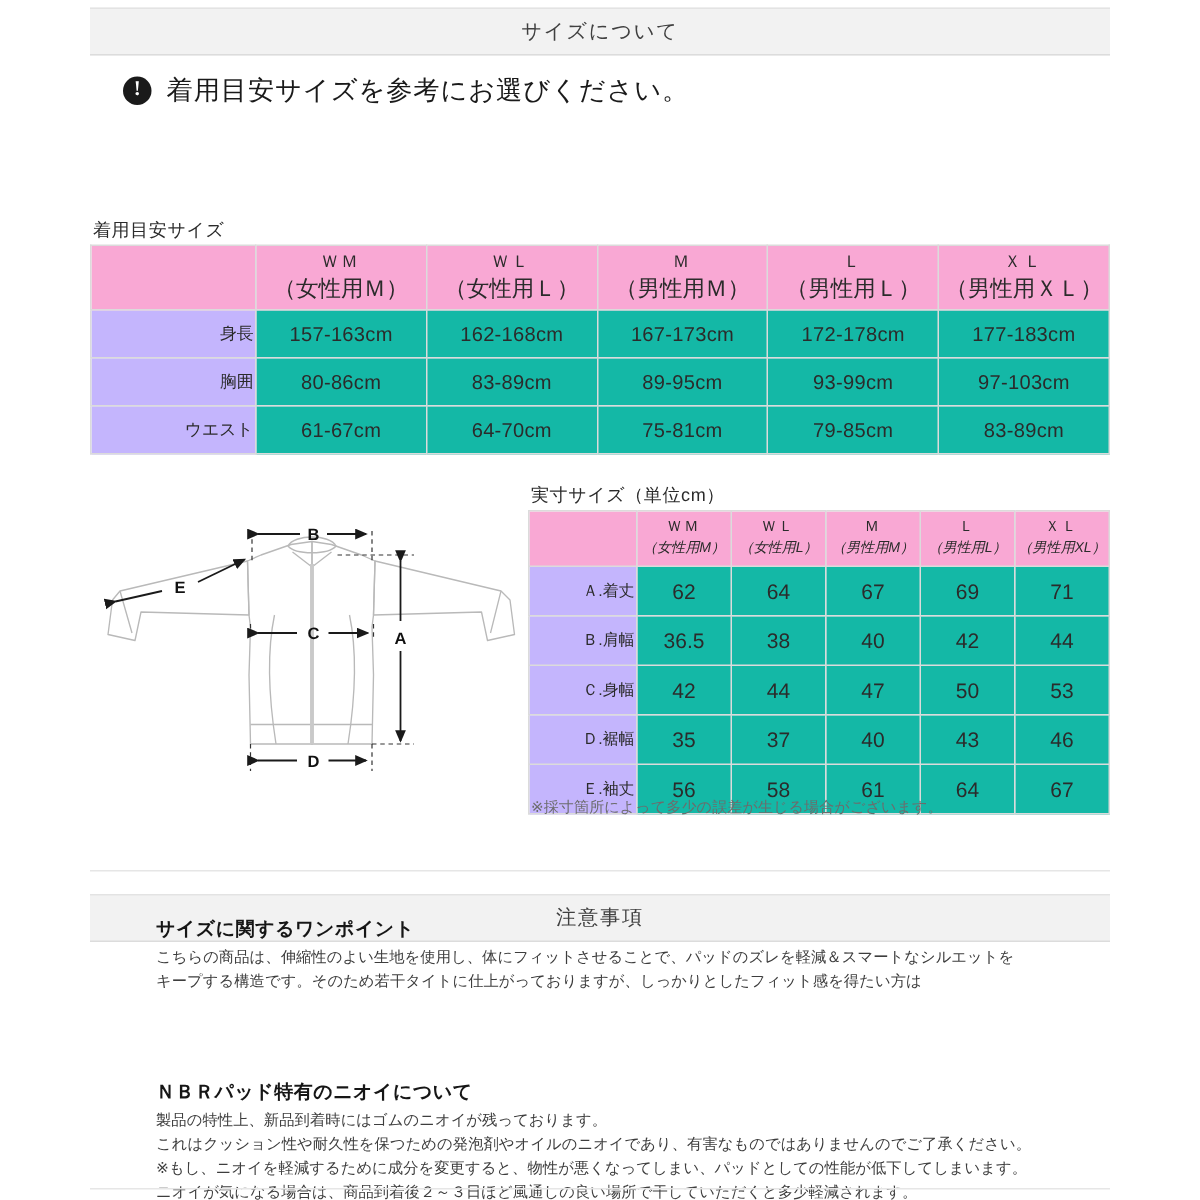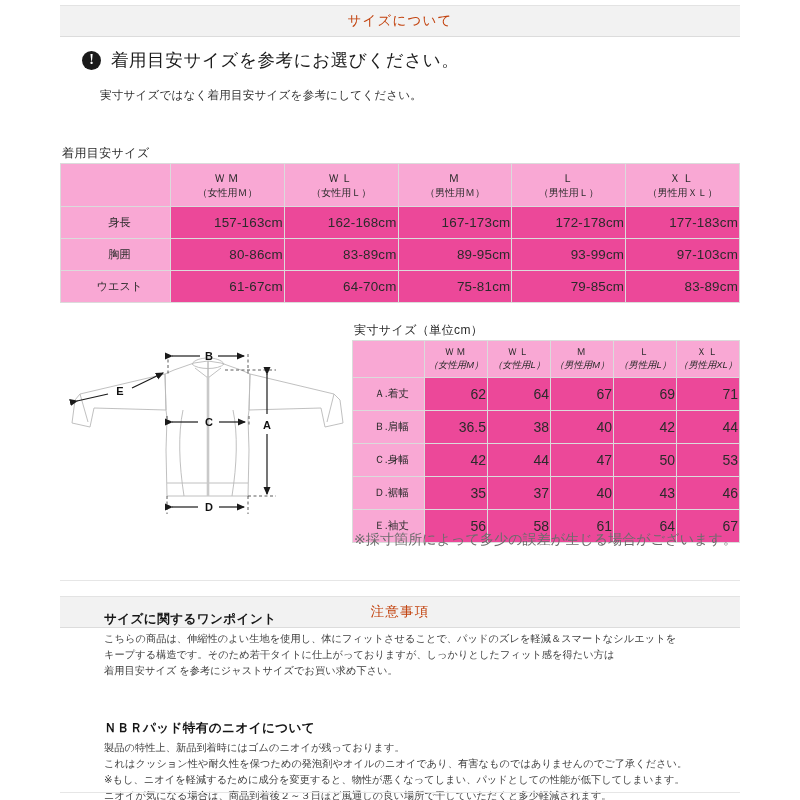--- a/index.html
+++ b/index.html
@@ -16,21 +16,21 @@
   
   .banner{
     position:absolute;left:60px;width:680px;
     background:#f2f2f2;
     border-top:1px solid #e3e3e3;
     border-bottom:1px solid #dcdcdc;
     height:30px;
     display:flex;align-items:center;justify-content:center;
   }
   .banner span{
-    font-size:13.5px;letter-spacing:1.2px;color:#c2410c;font-family:Liberation Mono, monospace;
+    font-size:13.5px;letter-spacing:1.2px;color:#404040;font-family:Liberation Mono, monospace;
   }
 
   
   .headline{
     position:absolute;left:82px;top:48px;
     display:flex;align-items:center;gap:10px;
   }
   .excl-icon{
     width:19px;height:19px;border-radius:50%;
     background:#1a1a1a;color:#fff;
@@ -60,46 +60,46 @@
   table.sz th,table.sz td{
     border:1px solid #dbdbdb;
     text-align:center;vertical-align:middle;
     color:#2b2b2b;font-weight:normal;
   }
   table.sz thead th{
     background:#f9a8d4;
     line-height:1.32;
   }
   table.sz tbody th.rowlab{
-    background:#f9a8d4;
-    text-align:center;
-  }
-  table.sz tbody td{background:#ec4899;text-align:right;}
+    background:#c4b5fd;
+    text-align:right;
+  }
+  table.sz tbody td{background:#14b8a6;}
 
   
   #tbl-wear{left:60px;top:163px;width:680px;}
   #tbl-wear col.lab{width:110px;}
   #tbl-wear thead th{height:40px;font-size:11.3px;}
   #tbl-wear thead th .sz-code{display:block;letter-spacing:2px;font-size:11.3px;}
-  #tbl-wear thead th .sz-sub{display:block;font-size:10px;}
+  #tbl-wear thead th .sz-sub{display:block;font-size:15px;}
   #tbl-wear tbody th.rowlab{height:29px;font-size:11.2px;padding-left:9px;}
   #tbl-wear tbody td{height:29px;font-size:13.4px;letter-spacing:.2px;}
 
   
   #tbl-actual{left:352px;top:340px;width:388px;}
   #tbl-actual col.lab{width:72px;}
   #tbl-actual thead th{height:34px;font-size:9.6px;}
   #tbl-actual thead th .sz-code{display:block;letter-spacing:1.6px;font-size:9.8px;}
   #tbl-actual thead th .sz-sub{display:block;font-size:9.4px;font-style:italic;}
   #tbl-actual tbody th.rowlab{height:30px;font-size:10.6px;padding-left:7px;}
   #tbl-actual tbody td{height:30px;font-size:14px;}
 
   .footnote{
     position:absolute;left:354px;top:531px;
-    font-size:14px;color:#6c6c6c;letter-spacing:.1px;
+    font-size:10px;color:#6c6c6c;letter-spacing:.1px;
   }
 
   
   #diagram{position:absolute;left:62px;top:330px;width:292px;height:196px;}
 
   
   .note-block{position:absolute;left:104px;width:620px;}
   .note-title{
     font-size:12.6px;font-weight:bold;color:#161616;letter-spacing:.4px;
     margin:0 0 3px 0;
@@ -122,21 +122,20 @@
   <div class="banner" style="top:5px;">
     <span>サイズについて</span>
   </div>
 
   <div class="headline">
     <div class="excl-icon">!</div>
     <div class="headline-text">着用目安サイズを参考にお選びください。</div>
   </div>
 
   <div class="lead">
-    <span class="indent">実寸サイズではなく着用目安サイズを参考にしてください。</span>
   </div>
 
   <div class="caption" style="left:62px;top:145px;text-align:right;">着用目安サイズ</div>
 
   <table class="sz" id="tbl-wear">
     <colgroup>
       <col class="lab">
         <col>
         <col>
         <col>
@@ -357,21 +356,20 @@
 
   <div class="banner" style="top:596px;">
     <span>注意事項</span>
   </div>
 
   <div class="note-block" style="top:611px;">
     <p class="note-title">サイズに関するワンポイント</p>
     <p class="note-body">
       <span>こちらの商品は、伸縮性のよい生地を使用し、体にフィットさせることで、パッドのズレを軽減＆スマートなシルエットを</span>
       <span>キープする構造です。そのため若干タイトに仕上がっておりますが、しっかりとしたフィット感を得たい方は</span>
-      <span>着用目安サイズ を参考にジャストサイズでお買い求め下さい。</span>
     </p>
   </div>
 
   <div class="note-block" style="top:720px;">
     <p class="note-title">ＮＢＲパッド特有のニオイについて</p>
     <p class="note-body">
       <span>製品の特性上、新品到着時にはゴムのニオイが残っております。</span>
       <span>これはクッション性や耐久性を保つための発泡剤やオイルのニオイであり、有害なものではありませんのでご了承ください。</span>
       <span>※もし、ニオイを軽減するために成分を変更すると、物性が悪くなってしまい、パッドとしての性能が低下してしまいます。</span>
       <span>ニオイが気になる場合は、商品到着後２～３日ほど風通しの良い場所で干していただくと多少軽減されます。</span>

